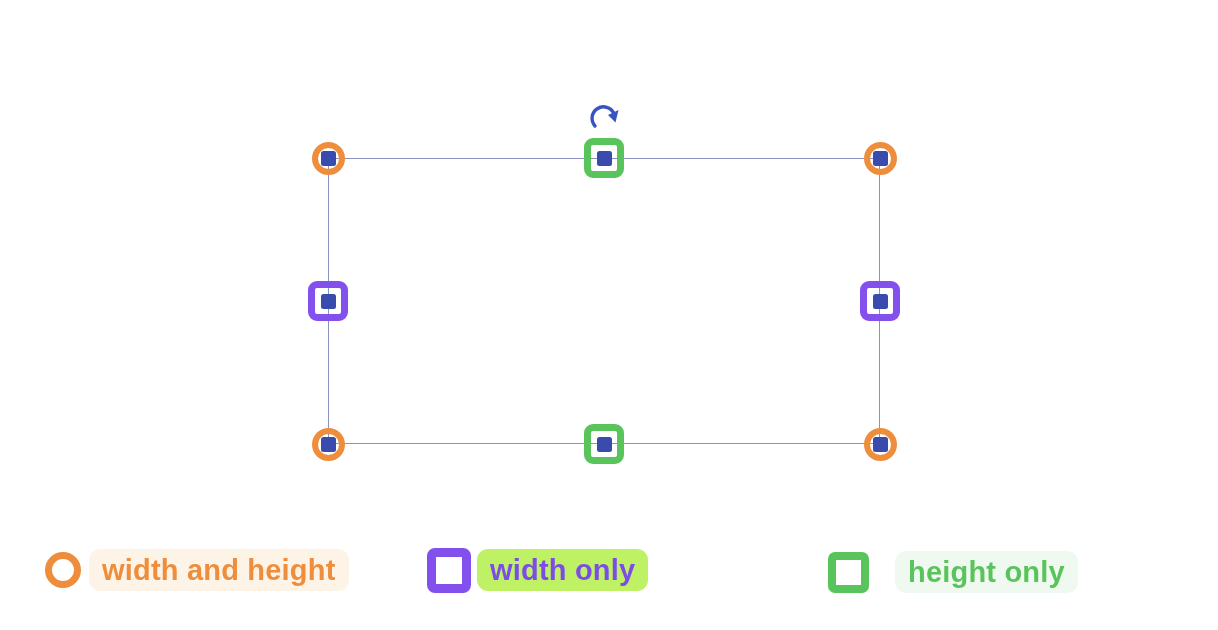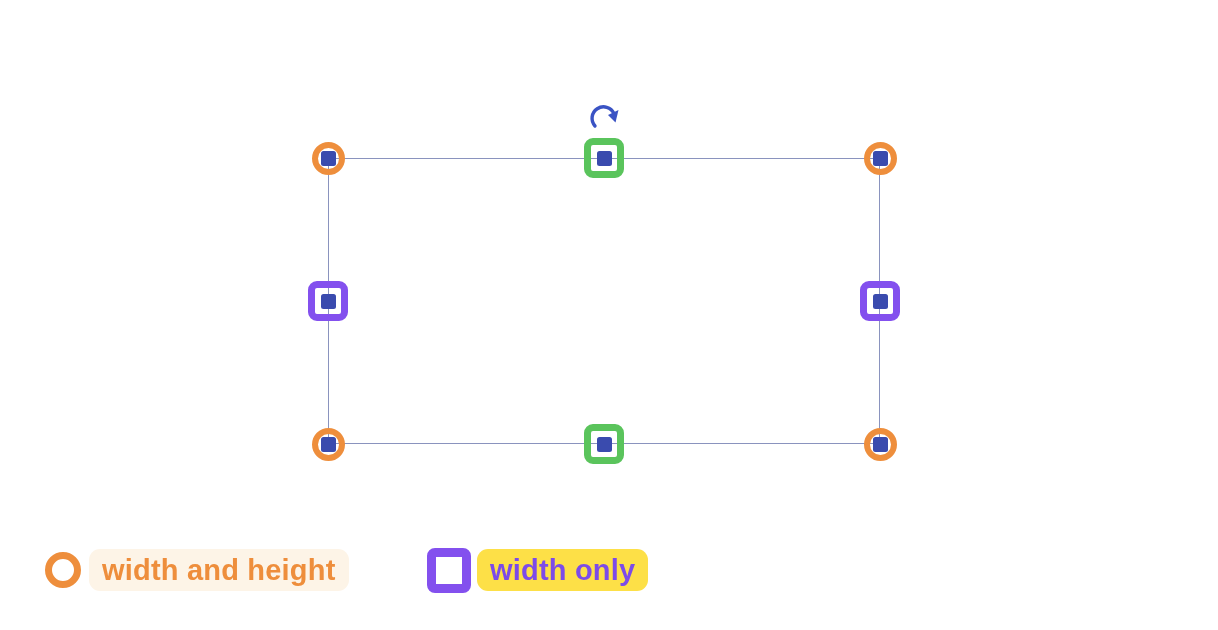--- a/index.html
+++ b/index.html
@@ -145,17 +145,21 @@
     <polygon points="21,13 31.5,8 28.5,20.5" fill="currentColor"></polygon>
   </svg>
 
   <div class="legend-item legend-wh">
     <span class="swatch" style="border-color: rgb(238, 142, 60);"></span>
     <span class="label" style="color: rgb(238, 142, 60); background: rgb(253, 244, 231);">width and height</span>
   </div>
 
   <div class="legend-item legend-w">
     <span class="swatch" style="border-color: rgb(131, 80, 238);"></span>
-    <span class="label" style="color: rgb(124, 75, 232); background: #fde047;">width only</span>
+    <span class="label" style="color: rgb(124, 75, 232); background: #bef264;">width only</span>
   </div>
 
+  <div class="legend-item legend-h">
+    <span class="swatch" style="border-color: rgb(90, 196, 92);"></span>
+    <span class="label" style="color: rgb(90, 196, 92); background: rgb(240, 249, 240);">height only</span>
+  </div>
 
 </div>
 
 </body></html>

